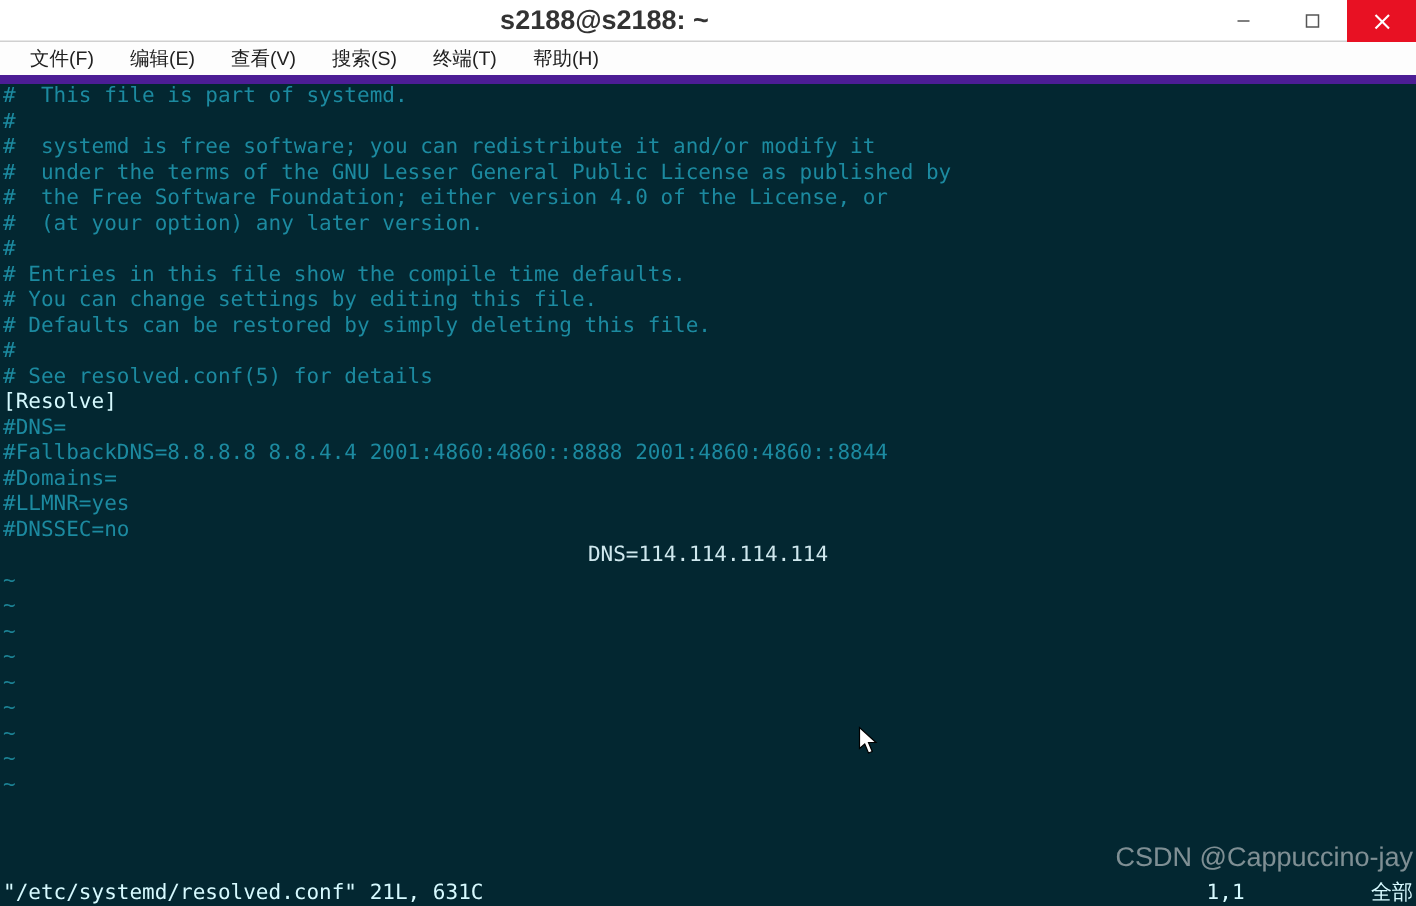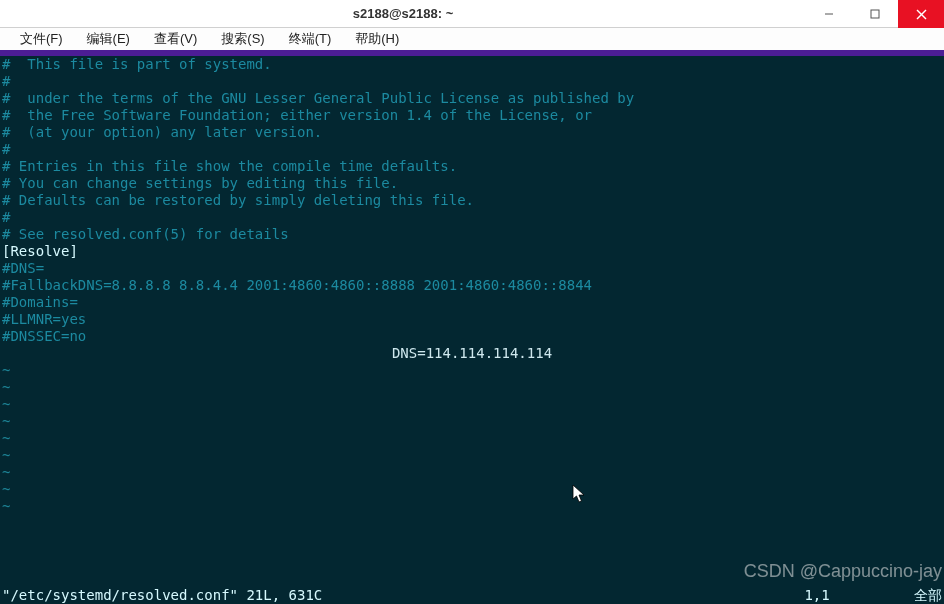--- a/index.html
+++ b/index.html
@@ -12,21 +12,21 @@
   }
   .titlebar {
     height:28px;
     background:#fff;
     border-bottom:1px solid #d0d0d0;
     display:flex; align-items:center;
     position:relative;
   }
   .titlebar .title {
     flex:1; text-align:center;
-    font-size:13px; font-weight:bold;
+    font-size:18px; font-weight:bold;
     color:#333;
   }
   .win-controls { display:flex; height:100%; }
   .win-btn {
     width:46px; height:28px;
     display:flex; align-items:center; justify-content:center;
     font-size:13px; color:#555;
   }
   .win-btn.close { background:#e81123; color:#fff; }
   .win-btn svg { display:block; }
@@ -114,22 +114,23 @@
   <div class="menu-item">查看(V)</div>
   <div class="menu-item">搜索(S)</div>
   <div class="menu-item">终端(T)</div>
   <div class="menu-item">帮助(H)</div>
 </div>
 
 <div class="terminal">
   <div class="terminal-inner" id="term-lines">
       <div class="line c-comment">#  This file is part of systemd.</div>
       <div class="line c-comment">#</div>
+      <div class="line c-comment">#  systemd is free software; you can redistribute it and/or modify it</div>
       <div class="line c-comment">#  under the terms of the GNU Lesser General Public License as published by</div>
-      <div class="line c-comment">#  the Free Software Foundation; either version 1.4 of the License, or</div>
+      <div class="line c-comment">#  the Free Software Foundation; either version 4.0 of the License, or</div>
       <div class="line c-comment">#  (at your option) any later version.</div>
       <div class="line c-comment">#</div>
       <div class="line c-comment"># Entries in this file show the compile time defaults.</div>
       <div class="line c-comment"># You can change settings by editing this file.</div>
       <div class="line c-comment"># Defaults can be restored by simply deleting this file.</div>
       <div class="line c-comment">#</div>
       <div class="line c-comment"># See resolved.conf(5) for details</div>
       <div class="line c-white"></div>
       <div class="line c-bold">[Resolve]</div>
       <div class="line c-comment">#DNS=</div>

